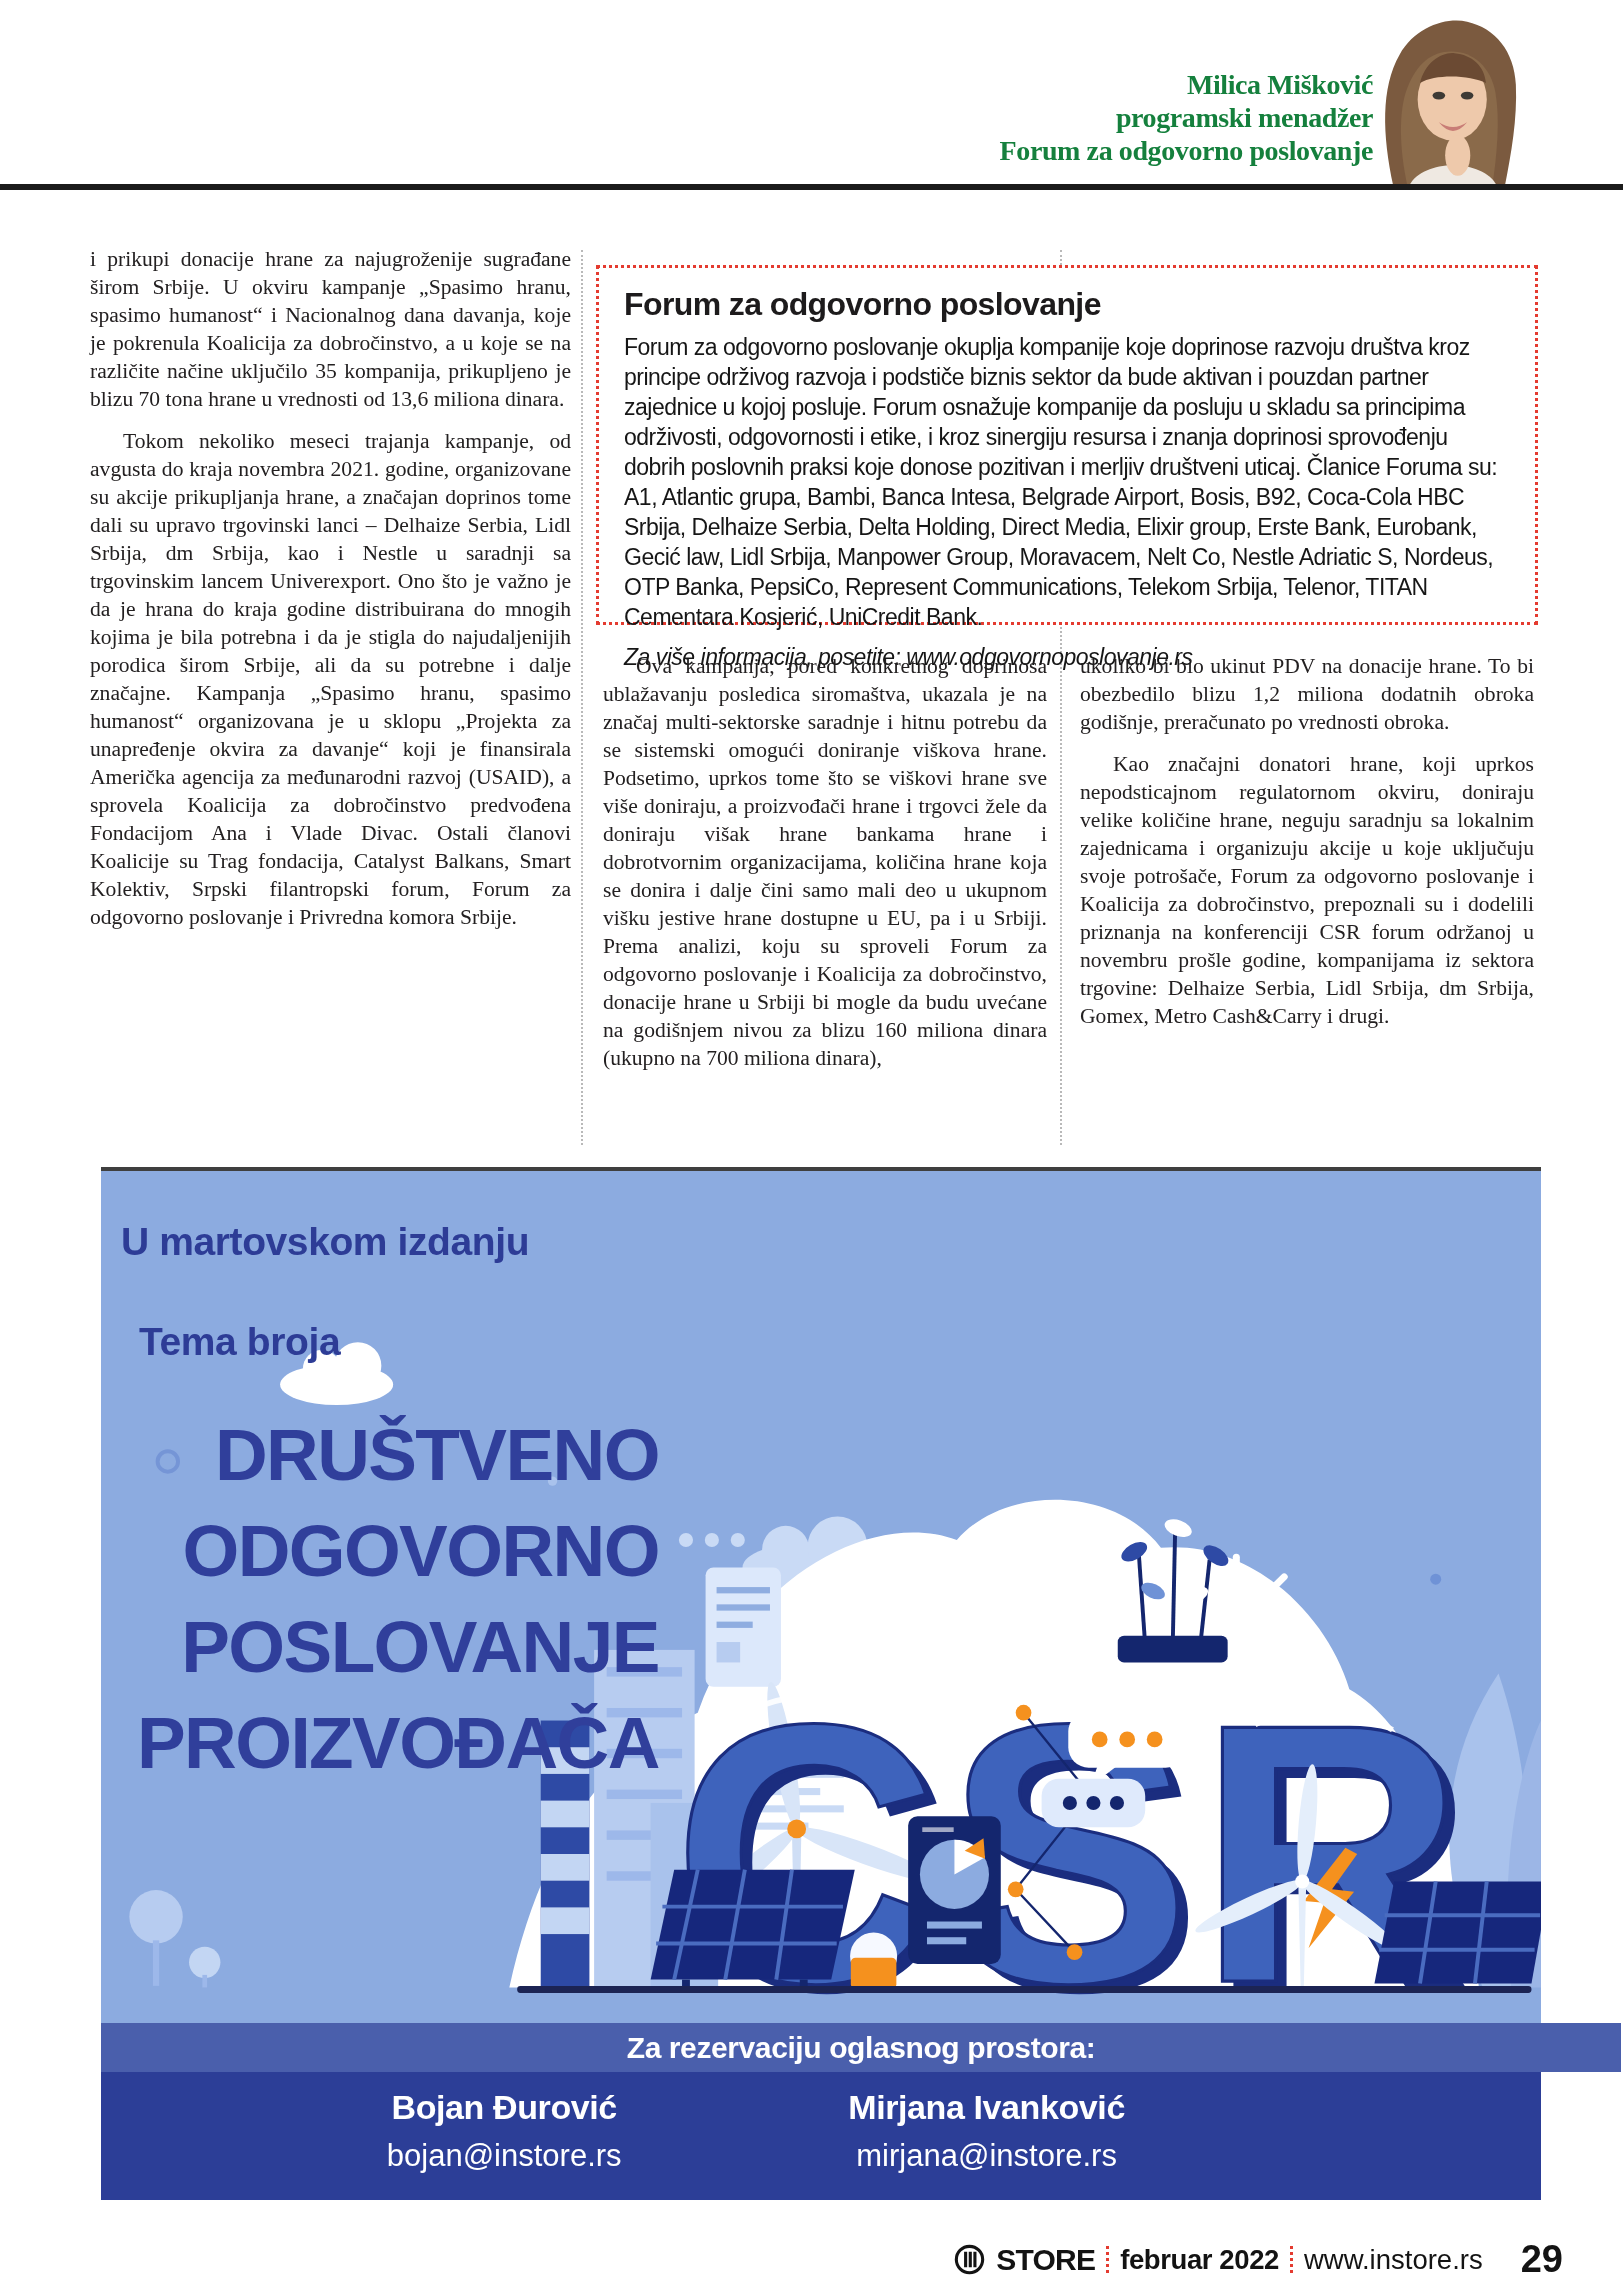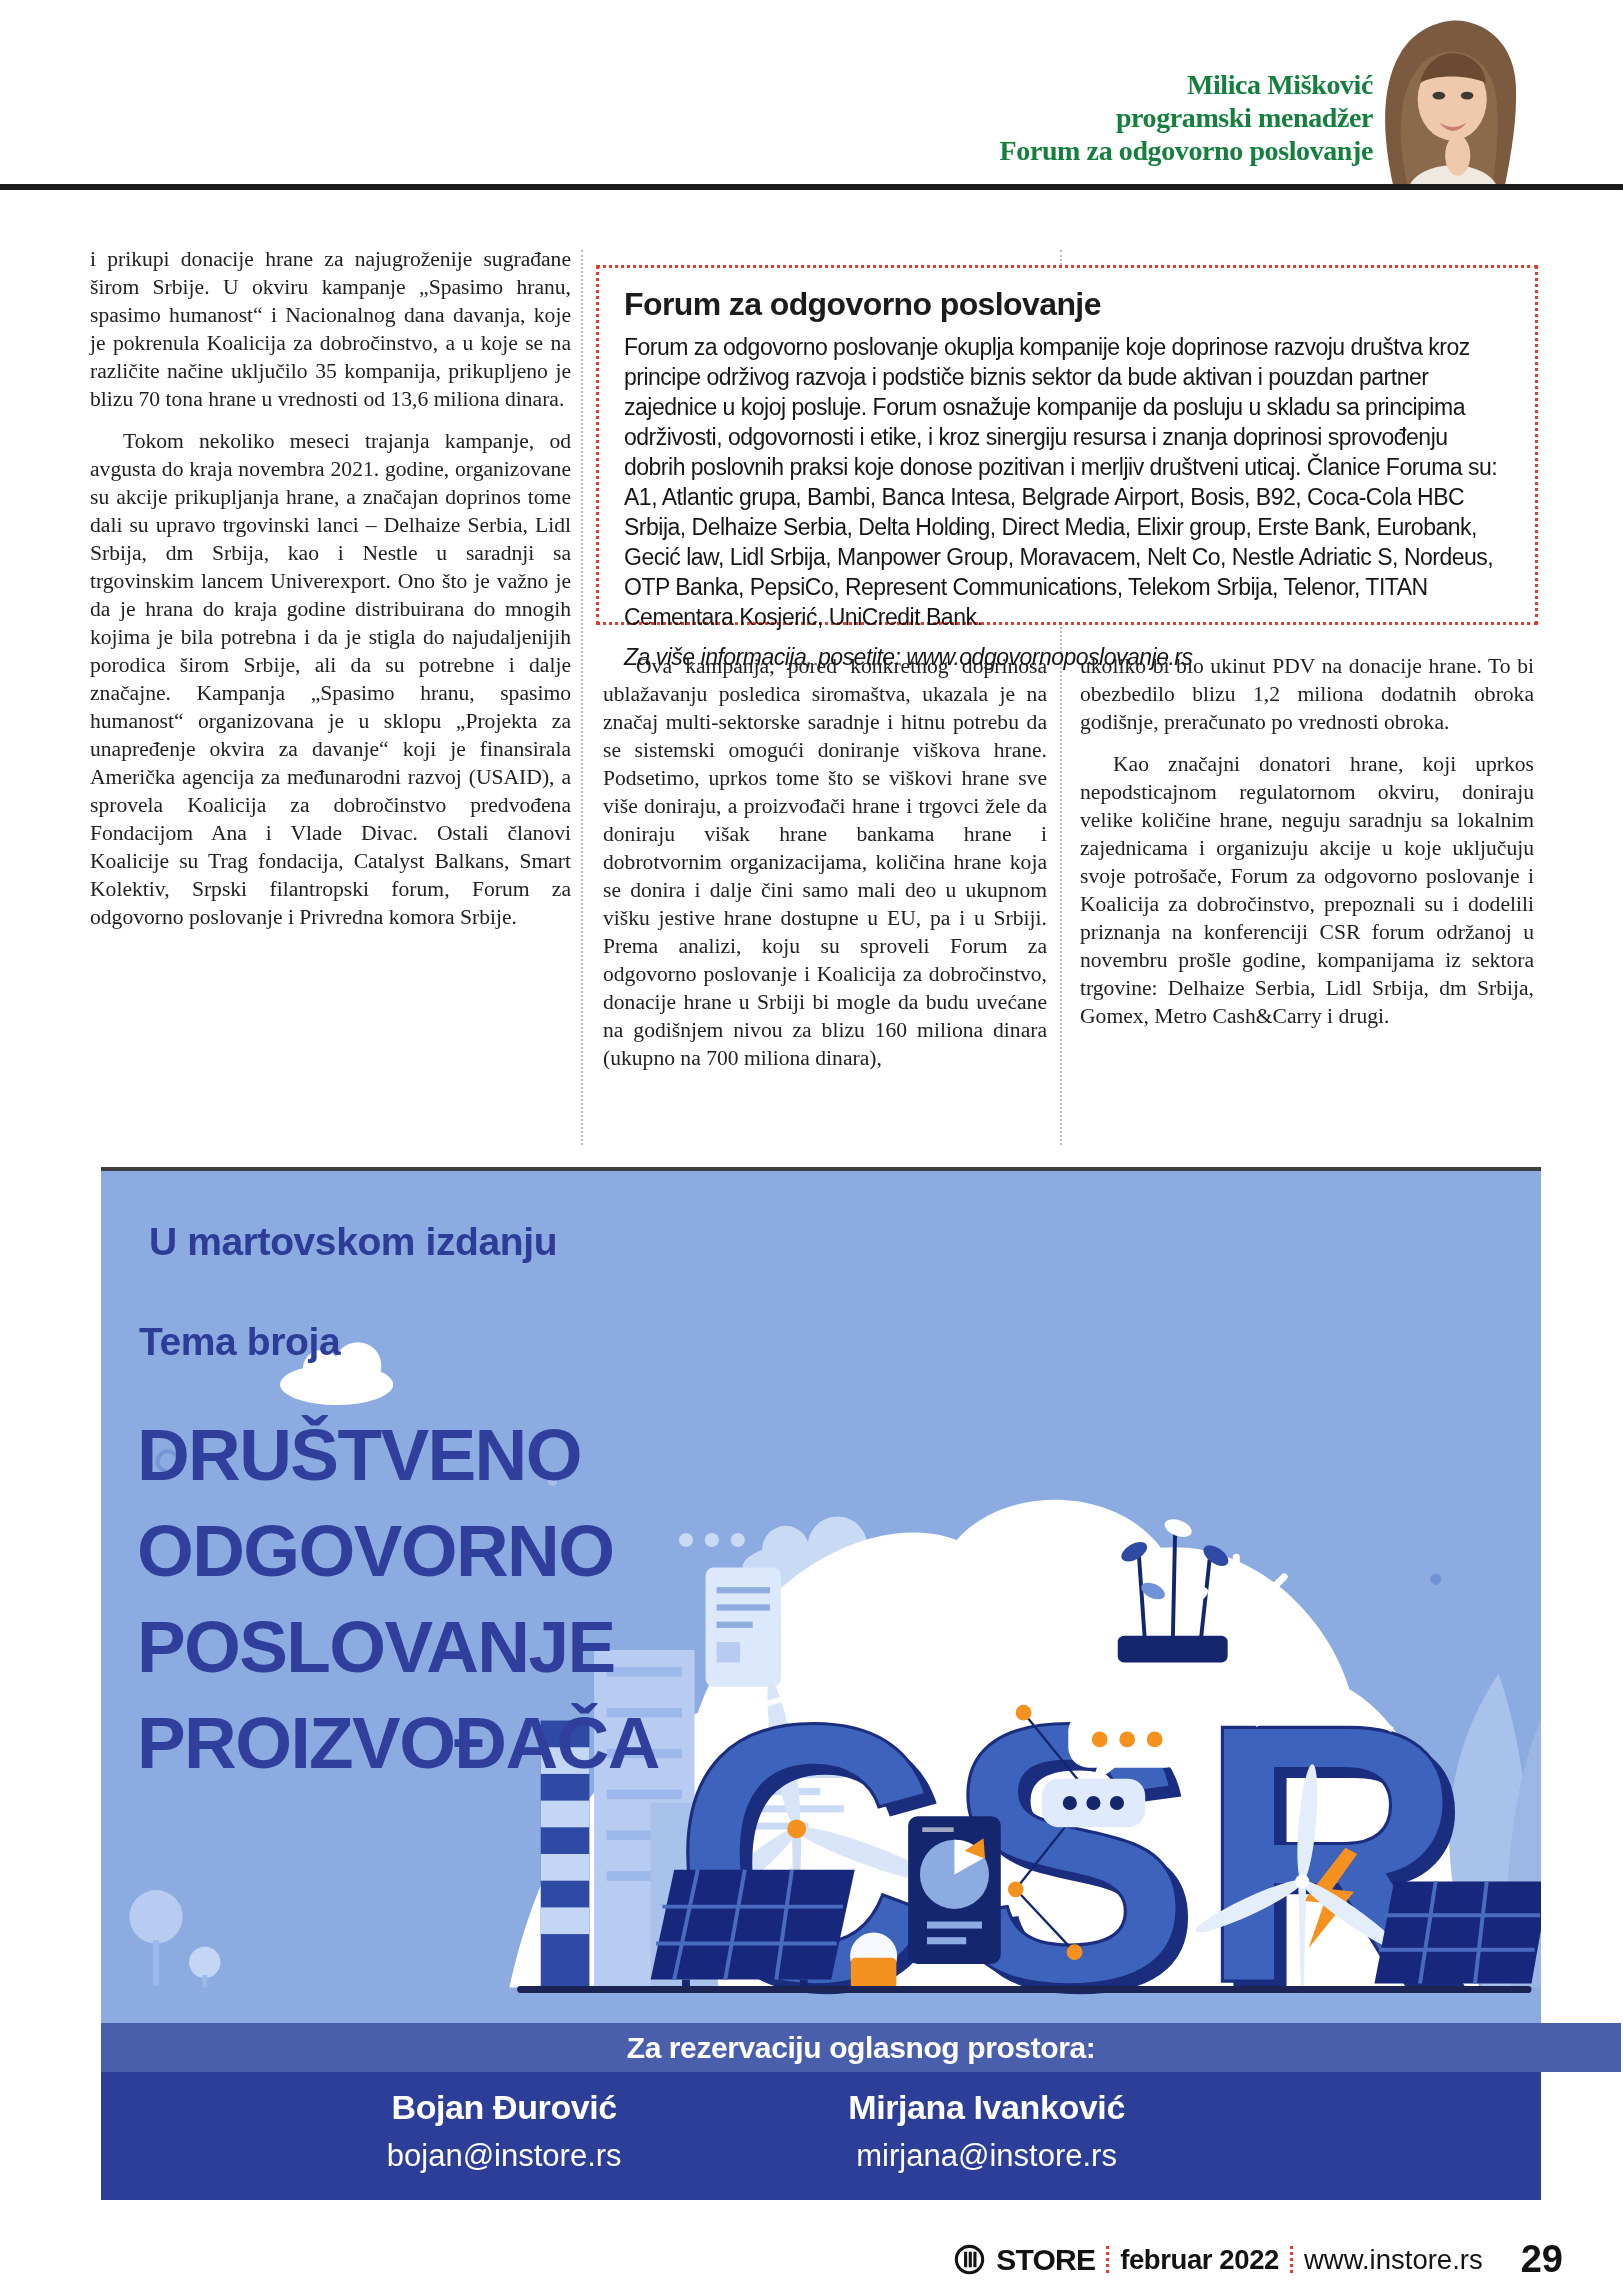--- a/index.html
+++ b/index.html
@@ -30,26 +30,26 @@
   .info-box{position:absolute;left:506px;top:20.4px;width:942px;height:360px;background:#fff;
             border:3.9px dotted #e43b30;box-sizing:border-box;padding:17.3px 25px 14px 25px;}
   .info-box h2{margin:0 0 9.4px 0;font-size:32px;letter-spacing:-0.6px;color:#1d1b1c;font-weight:bold;}
   .info-box p{margin:0;font-size:23px;line-height:30px;letter-spacing:-0.5px;color:#161616;}
   .info-box p.more{margin-top:10.2px;font-style:italic;}
 
   
   .promo{position:absolute;left:101px;top:1167px;width:1440px;height:856px;background:#8cabe0;
          border-top:4.7px solid #3f3f3f;box-sizing:border-box;overflow:hidden;}
   .promo .illus{position:absolute;left:0;top:0;width:1440px;height:851px;}
-  .promo .kicker{position:absolute;left:48px;top:49px;font-size:39px;font-weight:bold;
+  .promo .kicker{position:absolute;left:20px;top:49px;font-size:39px;font-weight:bold;
                  color:#2d3c96;letter-spacing:-0.4px;}
   .promo .label{position:absolute;left:38px;top:149px;font-size:39px;font-weight:bold;
                 color:#2d3c96;letter-spacing:-0.4px;}
   .promo .headline{position:absolute;left:36px;top:236px;margin:0;font-size:73px;line-height:96px;
-                   font-weight:bold;color:#303f9b;letter-spacing:-1.6px;}
+                   font-weight:bold;color:#303f9b;letter-spacing:-1.6px;text-align:right;}
 
   
   .contact-bar{position:absolute;left:101px;top:2023px;width:1520px;height:49px;background:#4a5fac;
                color:#fff;font-size:30px;font-weight:bold;text-align:center;line-height:49px;
                letter-spacing:-0.4px;}
   .contact-block{position:absolute;left:101px;top:2072px;width:1440px;height:128px;background:#2c3e97;}
   .person{position:absolute;top:15.7px;transform:translateX(-50%);text-align:center;color:#fff;}
   .person .name{font-size:34px;font-weight:bold;line-height:38px;letter-spacing:-0.4px;}
   .person .email{font-size:31px;line-height:35px;margin-top:12.6px;}
   .p1{left:28%;}

